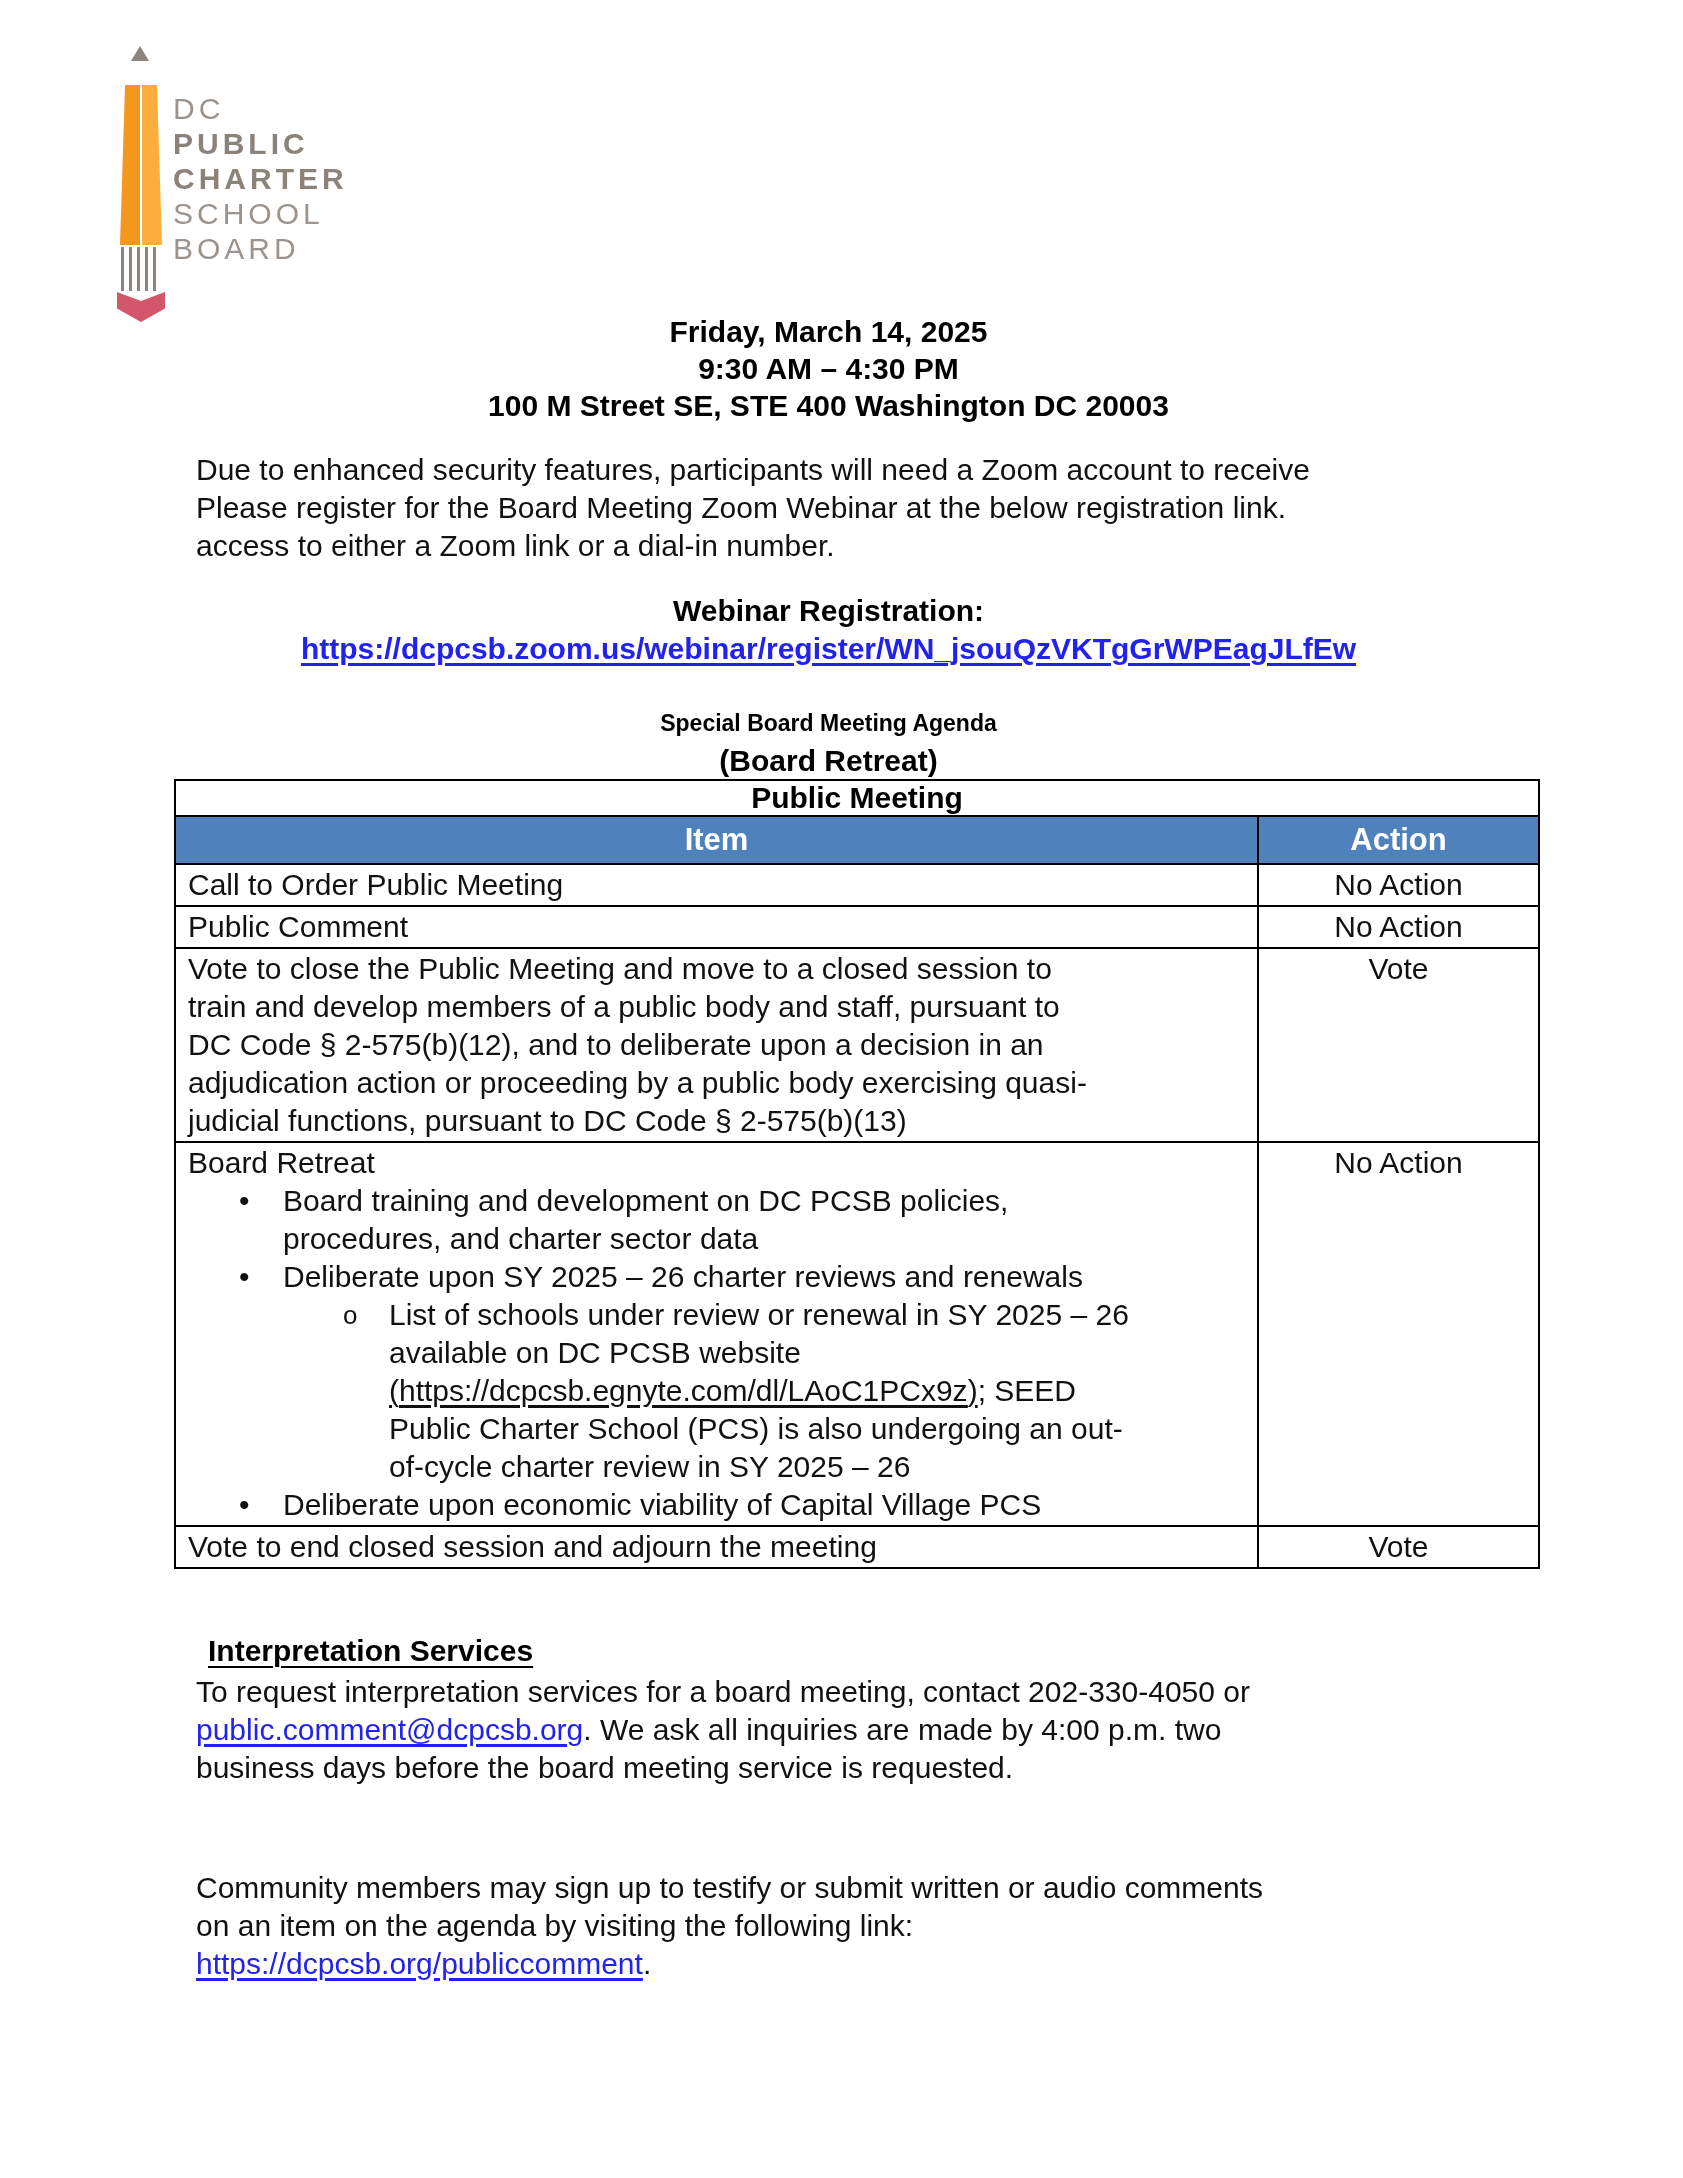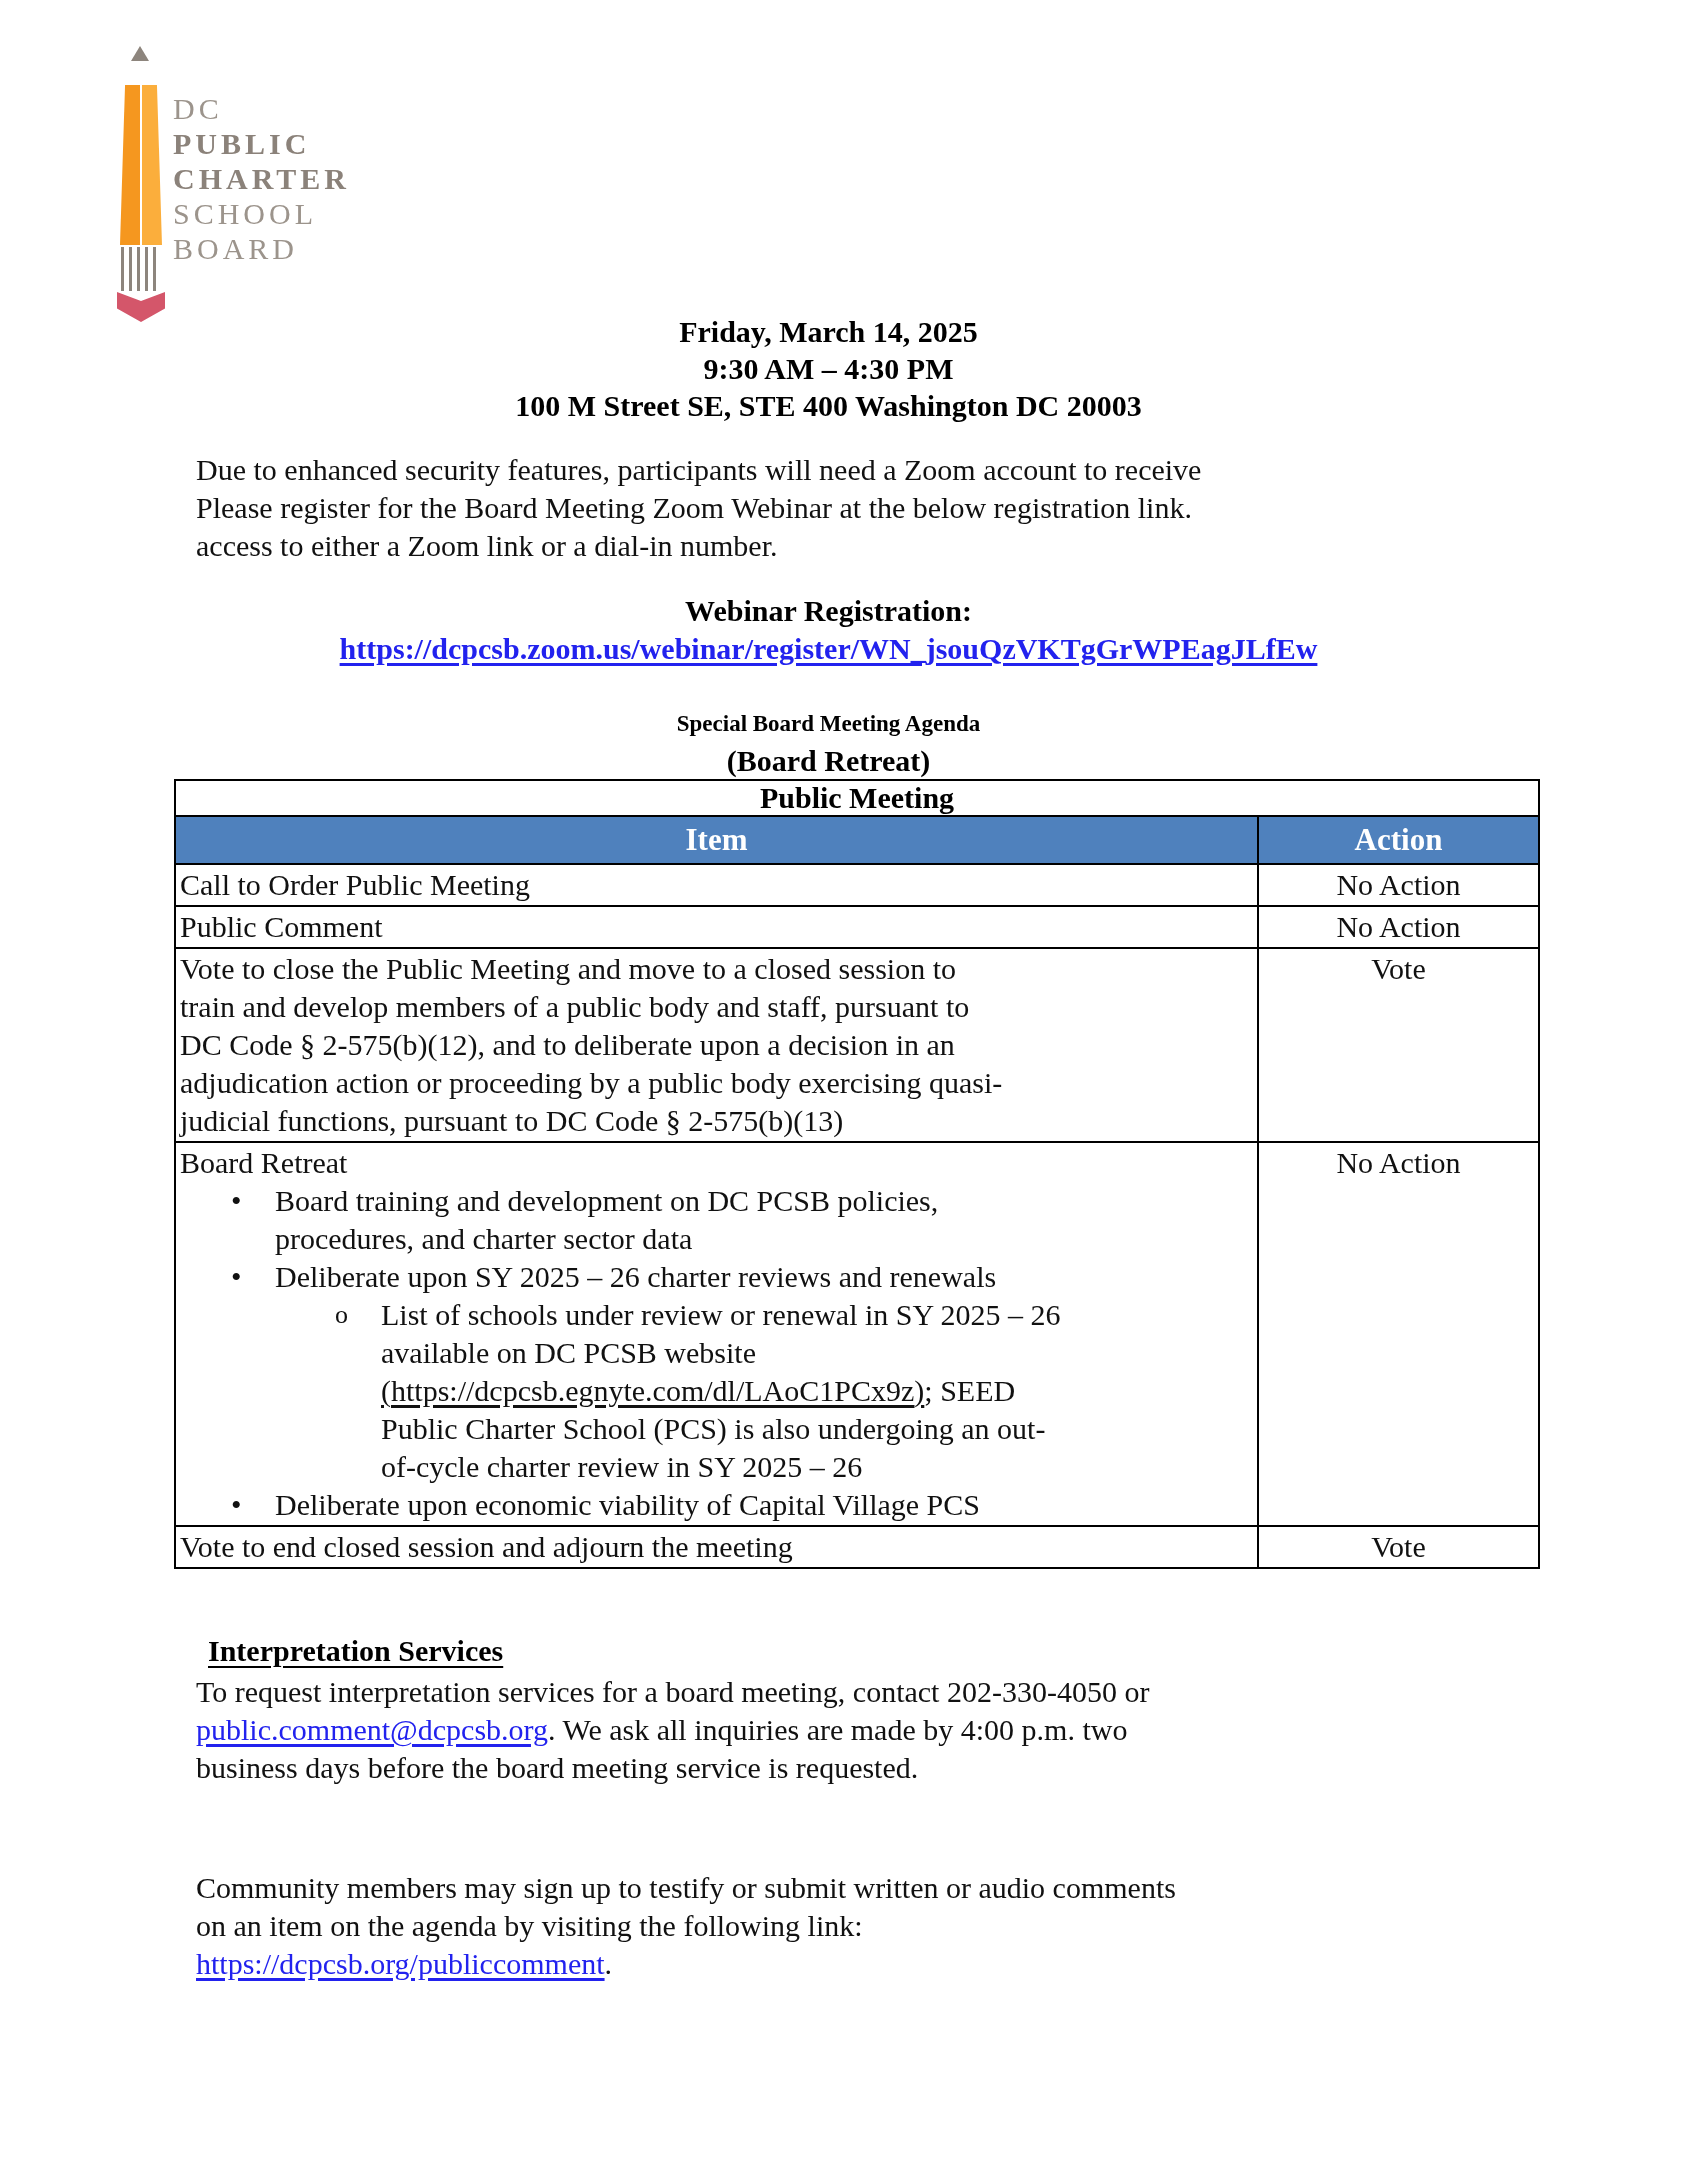--- a/index.html
+++ b/index.html
@@ -2,21 +2,21 @@
 <html><head>
 <meta charset="utf-8">
 <style>
   * { box-sizing: border-box; }
   html,body { margin:0; padding:0; background:#ffffff; }
   .page {
     position: relative;
     width: 1683px;
     height: 2178px;
     background: #ffffff;
-    font-family: Liberation Serif, serif;
+    font-family: Liberation Sans, sans-serif;
     color: #111111;
     overflow: hidden;
   }
 
   
   .logo { position:absolute; left:117px; top:40px; width:416px; height:257px; }
   .pencil { position:absolute; left:0; top:0; width:48px; height:282px; }
   .pencil-top-triangle {
     position:absolute; left:14px; top:6px;
     width:0; height:0;
@@ -59,21 +59,21 @@
   .intro { top:451px; }
 
   
   table.agenda {
     position:absolute; left:174px; top:779px;
     width:1364px;
     border-collapse:collapse;
     table-layout:fixed;
     font-size:30px; line-height:38px; color:#111;
   }
-  table.agenda td, table.agenda th { border:2px solid #000; vertical-align:top; padding:1px 4px; }
+  table.agenda td, table.agenda th { border:2px solid #000; vertical-align:top; padding:1px 12px; }
   .caption-cell { text-align:center; font-weight:700; height:34px; line-height:32px; color:#000; }
   tr.head-row th {
     background:#4f81bd; color:#ffffff; font-weight:700; font-size:31px;
     height:48px; line-height:44px; text-align:center; vertical-align:middle;margin-left:36px;
   }
   th.item-head { padding-left:267px; }
   td.action-cell { text-align:center; }
   tr.r1 td { height:42px;margin-top:44px; }
   tr.r2 td { height:40px; }
   tr.r5 td { height:42px; }

